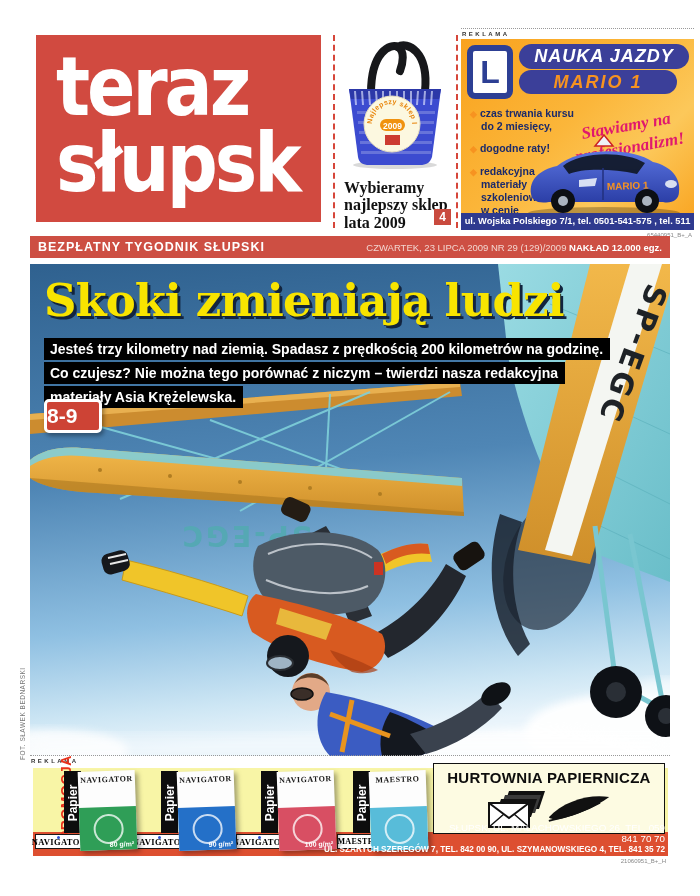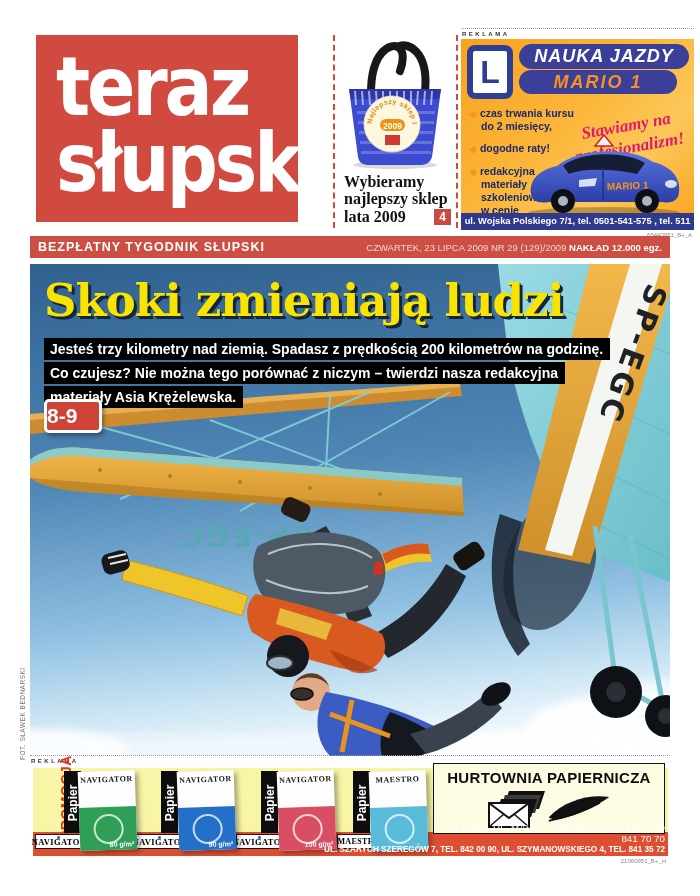--- a/index.html
+++ b/index.html
@@ -1,29 +1,29 @@
 <!DOCTYPE html>
 <html><head>
 <meta charset="utf-8">
 <style>
   html,body{margin:0;padding:0;background:#fff;}
   #page{position:relative;width:700px;height:896px;background:#fff;overflow:hidden;
         font-family:"Liberation Sans",sans-serif;}
 
   
-  #masthead{position:absolute;left:36px;top:35px;width:262px;height:187px;background:#d14a40;}
+  #masthead{position:absolute;left:36px;top:35px;width:262px;height:187px;background:#d14a40;padding-left:23px;}
   #masthead .words{position:absolute;left:20px;top:14px;transform:scale(1.02,1.18);transform-origin:left top;
       color:#fff;font-weight:bold;font-size:70px;line-height:.92;letter-spacing:-3px;
       font-family:"DejaVu Sans",sans-serif;}
 
   
   #contest{position:absolute;left:333px;top:35px;width:121px;height:193px;
       border-left:2px dashed #d6463a;border-right:2px dashed #d6463a;}
   #contest svg.basket{position:absolute;left:6px;top:0px;}
-  #contest .heading{position:absolute;left:9px;top:138px;font-family:"Liberation Serif",serif;
+  #contest .heading{position:absolute;left:9px;top:144px;font-family:"Liberation Serif",serif;
       font-weight:bold;font-size:16px;line-height:1.08;color:#111;}
   #contest .pageref{position:absolute;right:5px;bottom:3px;width:17px;height:16px;background:#c94a3e;
       color:#fff;font-weight:bold;font-size:12px;text-align:center;line-height:16px;}
 
   
   #drv{position:absolute;left:461px;top:28px;width:233px;height:208px;}
   #drv .topline{border-top:1px dotted #999;width:100%;}
   .reklama-label{font-size:6px;letter-spacing:2.5px;color:#333;font-weight:bold;margin:2px 0 0 1px;}
   #drv .ad-box{position:absolute;left:0;top:11px;width:233px;height:191px;overflow:hidden;
       background:linear-gradient(135deg,#f9a21d 0%,#fbb63a 45%,#fcc85a 70%,#f9a21d 100%);}

